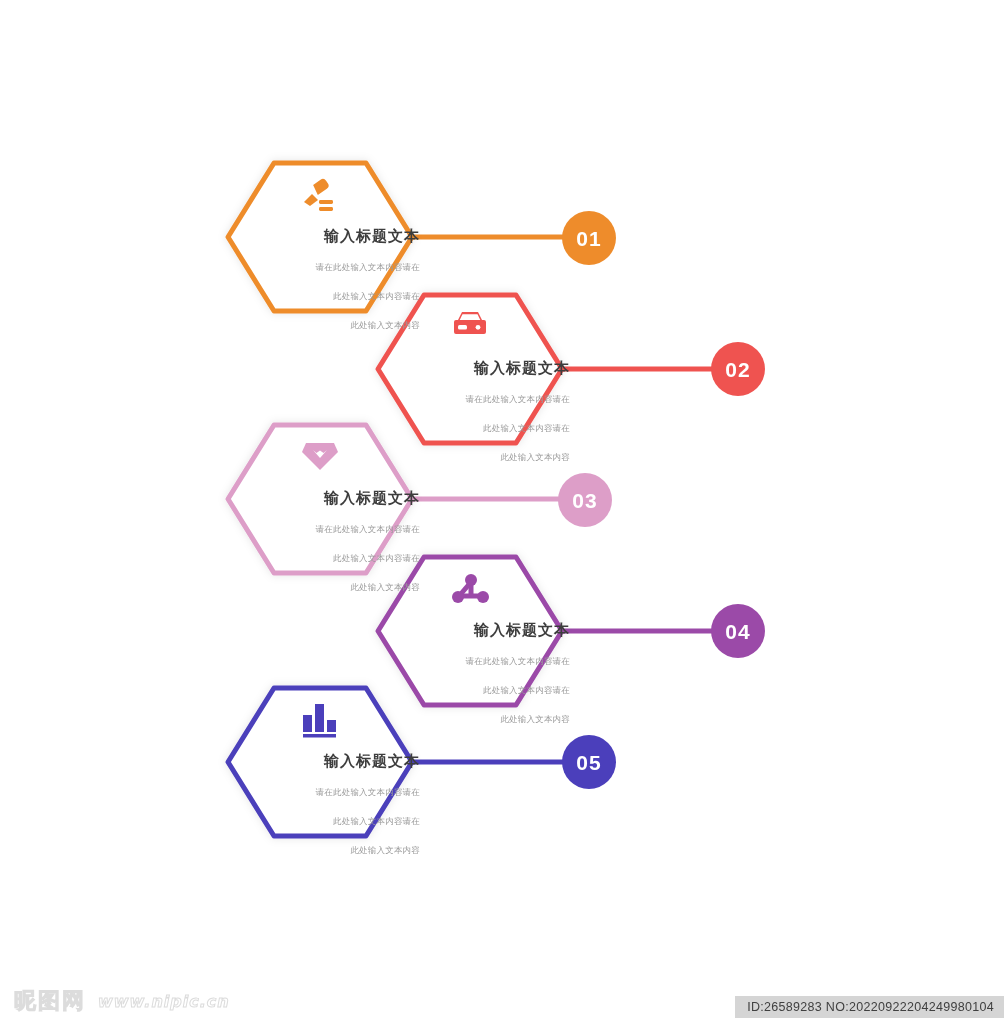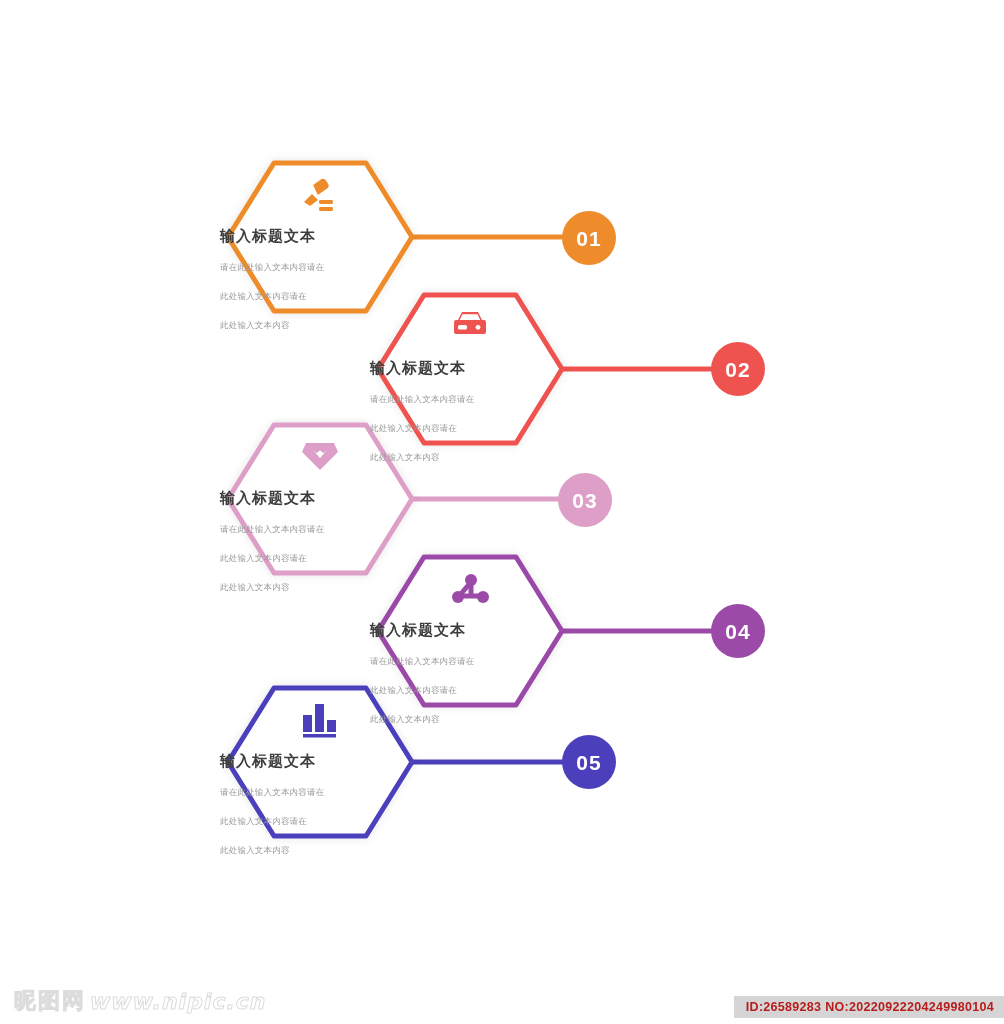--- a/index.html
+++ b/index.html
@@ -19,21 +19,21 @@
   #diagram-svg {
     position: absolute;
     left: 0; top: 0;
     width: 1004px; height: 1024px;
     display: block;
   }
 
   
   .hex-text {
     position: absolute;
-    text-align: left;
+    text-align: right;
     width: 200px;
     pointer-events: none;
   }
   .hex-title {
     font-size: 15px;
     font-weight: bold;
     color: #3d3d3d;
     letter-spacing: 1px;
     line-height: 1.2;
     white-space: nowrap;
@@ -47,52 +47,51 @@
   }
   .hex-body span { display: block; margin-top: 16px; }
 
   
   #watermark {
     position: absolute;
     left: 14px;
     bottom: 8px;
     display: flex;
     align-items: center;
-    gap: 4px;
+    gap: 12px;
     user-select: none;
   }
   #watermark .wm-logo {
     font-size: 22px;
     font-weight: bold;
     color: transparent;
     -webkit-text-stroke: 1px #dcdcdc;
     letter-spacing: 2px;
     font-family: "DejaVu Sans", "Liberation Sans", sans-serif;
   }
   #watermark .wm-url {
-    font-size: 22px;
+    font-size: 16px;
     font-style: italic;
     font-weight: bold;
     color: transparent;
     -webkit-text-stroke: 1px #dcdcdc;
     letter-spacing: 1px;
     font-family: "DejaVu Sans", "Liberation Sans", sans-serif;
   }
   #id-strip {
     position: absolute;
     right: 0;
     bottom: 6px;
     background: #d5d5d5;
-    color: #b91c1c;
+    color: #404040;
     font-size: 12.5px;
     letter-spacing: .3px;
     padding: 4px 10px 4px 12px;
     white-space: nowrap;
     font-family: "Liberation Sans", sans-serif;
-    font-weight: bold;
   }
 </style>
 </head>
 <body>
 
 <div id="stage">
 
   <svg id="diagram-svg" viewBox="0 0 1004 1024" xmlns="http://www.w3.org/2000/svg">
     <defs>
       <filter id="softshadow" x="-40%" y="-40%" width="180%" height="180%">

